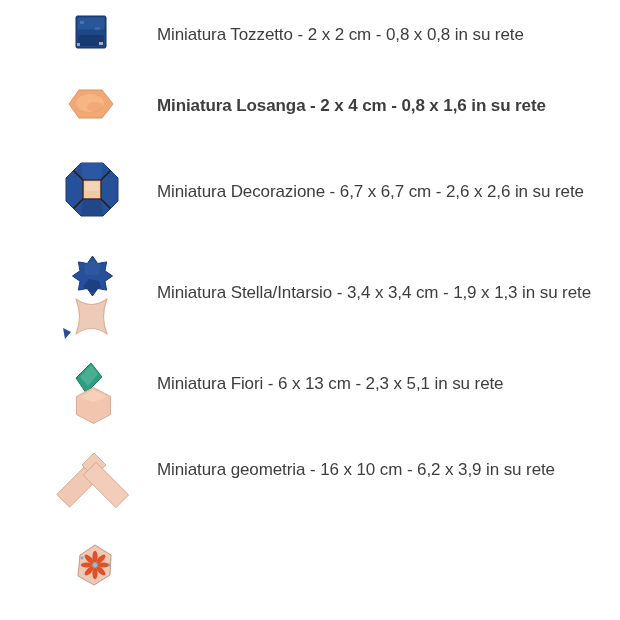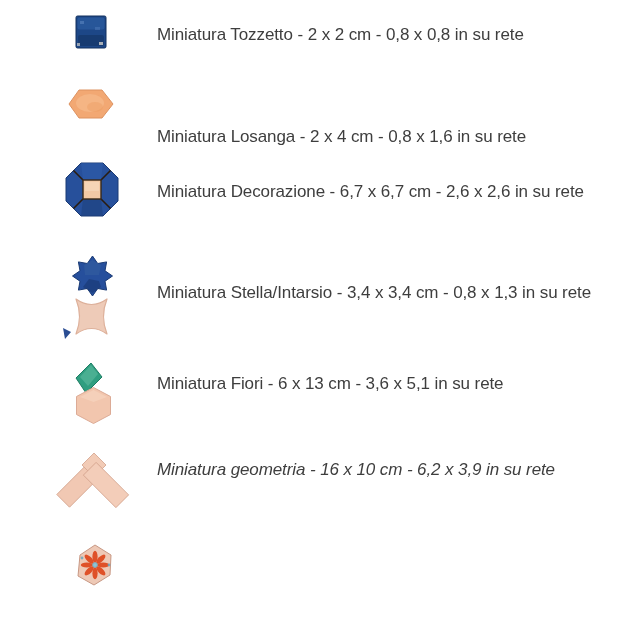--- a/index.html
+++ b/index.html
@@ -33,21 +33,21 @@
   </figure>
   <div class="label" style="top:24px;">Miniatura Tozzetto - 2 x 2 cm - 0,8 x 0,8 in su rete</div>
 
   <figure class="fig" style="left:68px;top:89px;">
     <svg width="46" height="30" viewBox="0 0 46 30">
       <polygon points="11,1 34,1 45,15 34,29 11,29 1,15" fill="#f2a873" stroke="#dd9261" stroke-width="1"></polygon>
       <ellipse cx="22" cy="14" rx="14" ry="9" fill="#f7c296" opacity="0.5"></ellipse>
       <ellipse cx="27" cy="18" rx="8" ry="5" fill="#ea9a5e" opacity="0.4"></ellipse>
     </svg>
   </figure>
-  <div class="label" style="top:126px;">Miniatura Losanga - 2 x 4 cm - 0,8 x 1,6 in su rete</div>
+  <div class="label" style="top:95px;font-weight:bold;">Miniatura Losanga - 2 x 4 cm - 0,8 x 1,6 in su rete</div>
 
   <figure class="fig" style="left:65px;top:162px;">
     <svg width="54" height="55" viewBox="0 0 54 55">
       <polygon points="16,1 38,1 53,16 53,39 38,54 16,54 1,39 1,16" fill="#27509b" stroke="#1a3a74" stroke-width="1"></polygon>
       <polygon points="16,1 38,1 36,18 18,18" fill="#2f5cab" opacity="0.55"></polygon>
       <polygon points="16,54 38,54 36,37 18,37" fill="#1b3d78" opacity="0.5"></polygon>
       <line x1="45.5" y1="8.5" x2="36" y2="18" stroke="#2a1c10" stroke-width="1.6"></line>
       <line x1="45.5" y1="46.5" x2="36" y2="37" stroke="#2a1c10" stroke-width="1.6"></line>
       <line x1="8.5" y1="8.5" x2="18" y2="18" stroke="#2a1c10" stroke-width="1.6"></line>
       <line x1="8.5" y1="46.5" x2="18" y2="37" stroke="#2a1c10" stroke-width="1.6"></line>
@@ -59,40 +59,40 @@
 
   <figure class="fig" style="left:63px;top:255px;">
     <svg width="50" height="86" viewBox="0 0 50 86">
       <polygon points="29.5,1 34.7,8.5 43.6,6.9 42,15.8 49.5,21 42,26.2 43.6,35.1 34.7,33.5 29.5,41 24.3,33.5 15.4,35.1 17,26.2 9.5,21 17,15.8 15.4,6.9 24.3,8.5" fill="#264f9c" stroke="#1a3a74" stroke-width="1"></polygon>
       <polygon points="29.5,5 38,10 36,20 22,20 21,10" fill="#35629f" opacity="0.5"></polygon>
       <polygon points="29.5,38 20,32 26,24 36,26 38,32" fill="#152f63" opacity="0.45"></polygon>
       <path d="M13,44 Q28.5,55 44,44 Q37,61.5 44,79 Q28.5,68 13,79 Q20,61.5 13,44 Z" fill="#eecbb8" stroke="#ddb09a" stroke-width="1.2" stroke-linejoin="round"></path>
       <polygon points="0,73 8,77 2,84" fill="#2a4d93"></polygon>
     </svg>
   </figure>
-  <div class="label" style="top:282px;">Miniatura Stella/Intarsio - 3,4 x 3,4 cm - 0,8 x 1,3 in su rete</div>
+  <div class="label" style="top:282px;">Miniatura Stella/Intarsio - 3,4 x 3,4 cm - 1,9 x 1,3 in su rete</div>
 
   <figure class="fig" style="left:74px;top:362px;">
     <svg width="40" height="63" viewBox="0 0 40 63">
       <polygon points="17,1 28,15 12,31 2,16" fill="#2f9e80" stroke="#1d7d63" stroke-width="1"></polygon>
       <polygon points="17,3 24,12 14,24 6,15" fill="#6cc3a8" opacity="0.45"></polygon>
       <polygon points="19.5,25.5 36.5,34.5 36.5,52.5 19.5,61.5 2.5,52.5 2.5,34.5" fill="#f2c6ae" stroke="#dcab96" stroke-width="1"></polygon>
       <polygon points="19.5,28 33,35 19.5,40 6,35" fill="#f7d7c2" opacity="0.6"></polygon>
     </svg>
   </figure>
-  <div class="label" style="top:373px;">Miniatura Fiori - 6 x 13 cm - 3,6 x 5,1 in su rete</div>
+  <div class="label" style="top:373px;">Miniatura Fiori - 6 x 13 cm - 2,3 x 5,1 in su rete</div>
 
   <figure class="fig" style="left:54px;top:447px;">
     <svg width="76" height="66" viewBox="0 0 76 66">
       <rect x="3" y="30" width="42" height="18" fill="#f1c8b3" stroke="#d3a28b" stroke-width="0.8" transform="rotate(-45 24 39)"></rect>
       <polygon points="40,6 52,18 40,30 28,18" fill="#f2cbb6" stroke="#d3a28b" stroke-width="0.8"></polygon>
       <rect x="29" y="29" width="46" height="18" fill="#f3cdb9" stroke="#d3a28b" stroke-width="0.8" transform="rotate(45 52 38)"></rect>
     </svg>
   </figure>
-  <div class="label" style="top:459px;font-style:italic;">Miniatura geometria - 16 x 10 cm - 6,2 x 3,9 in su rete</div>
+  <div class="label" style="top:459px;">Miniatura geometria - 16 x 10 cm - 6,2 x 3,9 in su rete</div>
 
   <figure class="fig" style="left:76px;top:544px;">
     <svg width="38" height="42" viewBox="0 0 38 42">
       <polygon points="19,1 35,11 34,31 18,41 2,32 4,11" fill="#eec9b6" stroke="#c89884" stroke-width="1"></polygon>
       <g>
         <ellipse cx="19" cy="12.8" rx="2.6" ry="6" fill="#df5128"></ellipse>
         <ellipse cx="19" cy="12.8" rx="2.6" ry="6" fill="#df5128" transform="rotate(45 19 21)"></ellipse>
         <ellipse cx="19" cy="12.8" rx="2.6" ry="6" fill="#df5128" transform="rotate(90 19 21)"></ellipse>
         <ellipse cx="19" cy="12.8" rx="2.6" ry="6" fill="#df5128" transform="rotate(135 19 21)"></ellipse>
         <ellipse cx="19" cy="12.8" rx="2.6" ry="6" fill="#df5128" transform="rotate(180 19 21)"></ellipse>

